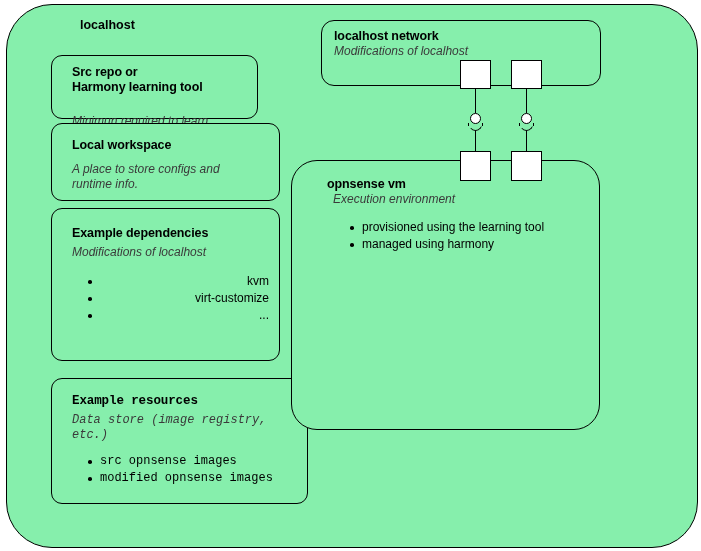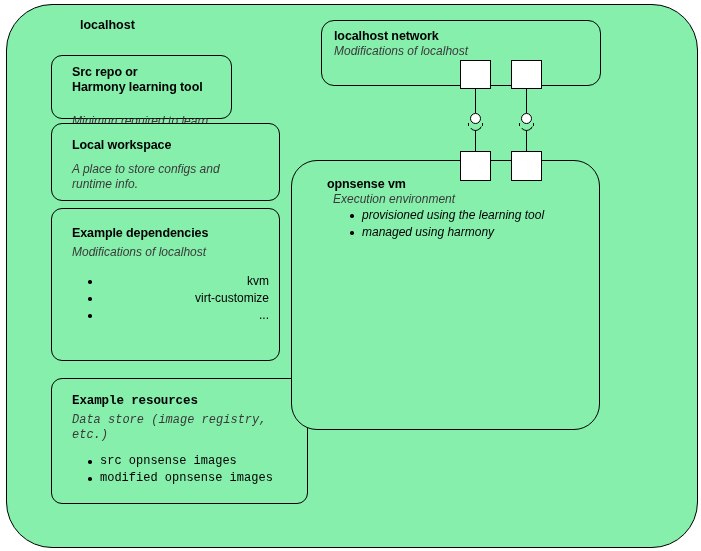--- a/index.html
+++ b/index.html
@@ -135,21 +135,21 @@
 </style>
 </head>
 <body>
 
 <div id="canvas">
 
   <div class="node outer-host" style="left:6px; top:4px; width:692px; height:544px;"></div>
 
   <div class="free-label" style="left:80px; top:18px;">localhost</div>
 
-  <div class="node sub-box" style="left:51px; top:55px; width:181px; height:64px;">
+  <div class="node sub-box" style="left:51px; top:55px; width:207px; height:64px;">
     <div class="pad" style="top:9px;">
       <div class="title">Src repo or
 Harmony learning tool</div>
       <div class="subtitle" style="margin-top:19px;">Minimun required to learn Harmony</div>
     </div>
   </div>
 
   <div class="node sub-box" style="left:51px; top:123px; width:229px; height:78px;">
     <div class="pad" style="top:14px;">
       <div class="title">Local workspace</div>
@@ -185,21 +185,21 @@
     <div class="pad" style="left:12px; top:8px;">
       <div class="title">localhost network</div>
       <div class="subtitle">Modifications of localhost</div>
     </div>
   </div>
 
   <div class="node big-box" style="left:291px; top:160px; width:309px; height:270px;">
     <div class="pad" style="left:35px; top:16px;">
       <div class="title">opnsense vm</div>
       <div class="subtitle" style="margin-left:6px;">Execution environment</div>
-      <ul class="bullets" style="padding-left:35px;font-style:italic;">
+      <ul class="bullets" style="margin-top:12px; padding-left:35px;">
         <li>provisioned using the learning tool</li>
         <li>managed using harmony</li>
       </ul>
     </div>
   </div>
 
   <div class="port" style="left:460px; top:60px; width:31px; height:29px;"></div>
 
   <div class="wire wire-v" style="left:475px; top:89px; height:24px;"></div>
 

